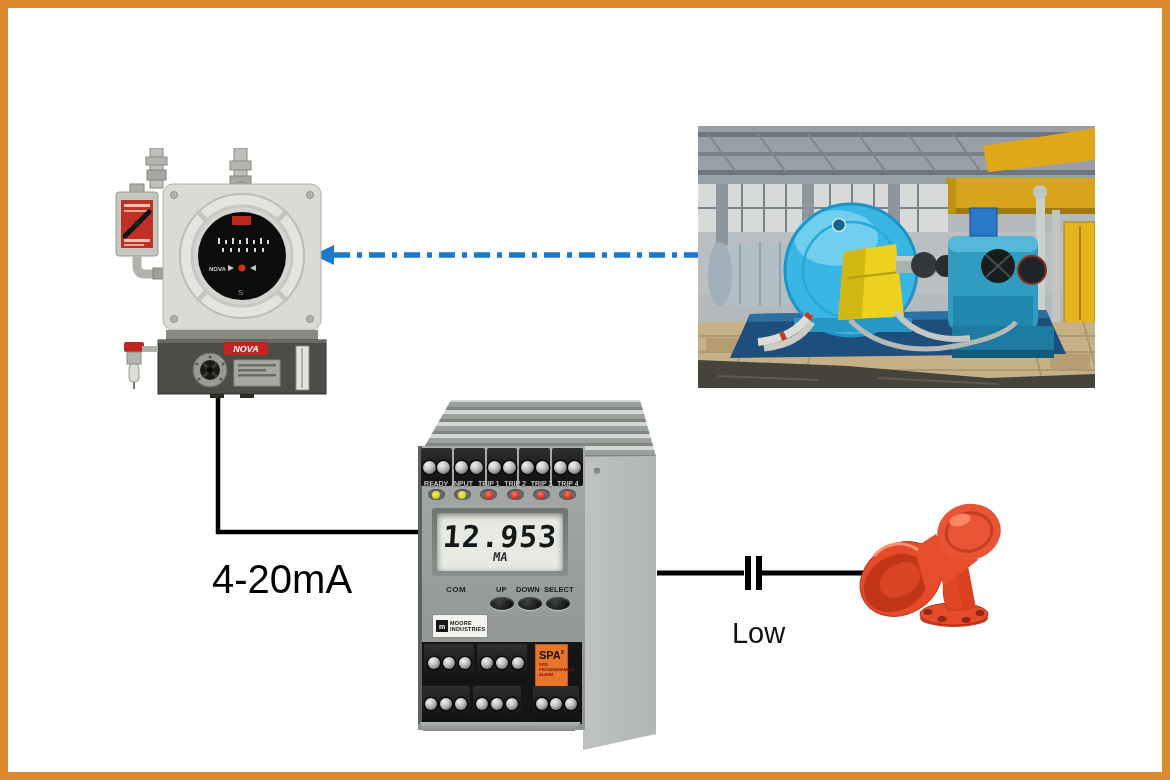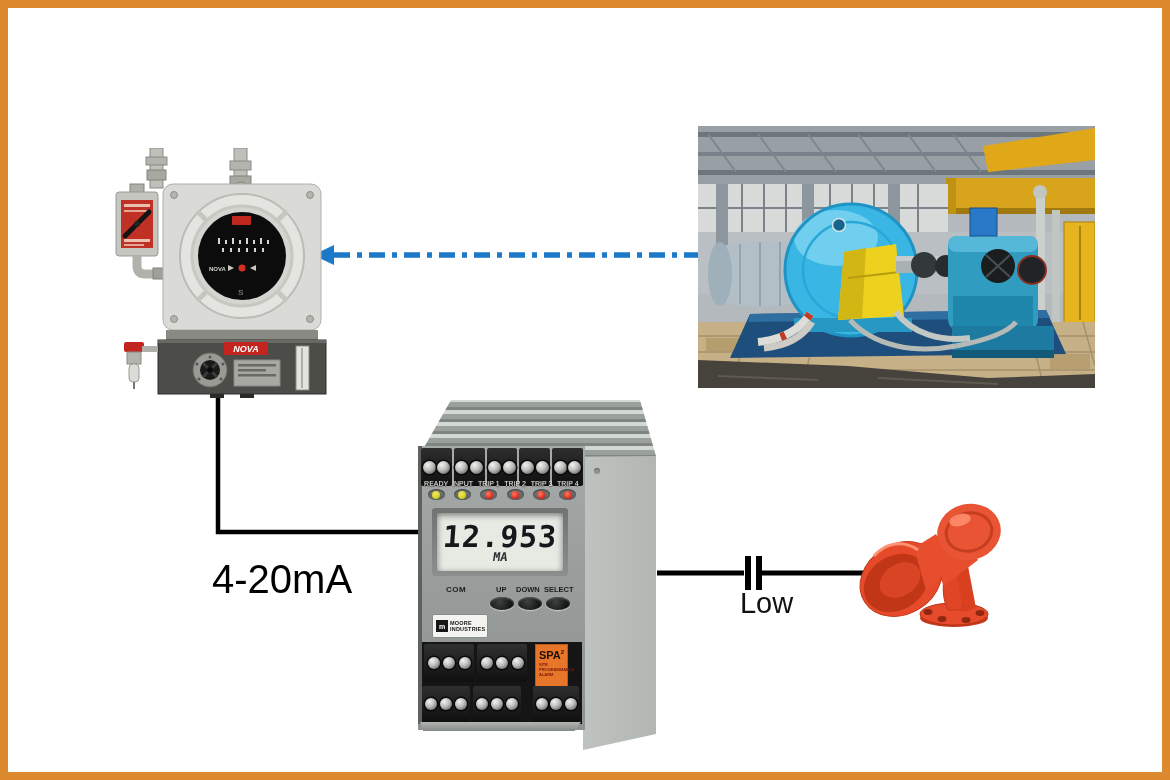--- a/index.html
+++ b/index.html
@@ -1,22 +1,22 @@
 <!DOCTYPE html>
 <html><head>
 <meta charset="utf-8">
 <style>
   html,body{margin:0;padding:0;background:#fff;}
   .canvas{position:relative;width:1170px;height:780px;box-sizing:border-box;
     border:8px solid #dd8a2f;background:#ffffff;overflow:hidden;
     font-family:"Liberation Sans", sans-serif;}
   .title{position:absolute;left:42px;top:82px;font-size:28px;color:#111;}
   .signal-text{position:absolute;left:204px;top:549px;font-size:40px;color:#000000;}
-  .alarm-text{position:absolute;left:648px;top:576px;width:205px;text-align:center;
-    font-size:29px;line-height:38px;color:#111;padding-left:8px;}
+  .alarm-text{position:absolute;left:648px;top:606px;width:205px;text-align:center;
+    font-size:29px;line-height:38px;color:#111;}
   .conn-svg{position:absolute;left:0;top:0;z-index:1;pointer-events:none;}
   .photo{position:absolute;z-index:2;}
   
   .module{position:absolute;left:410px;top:390px;width:240px;height:360px;z-index:2;}
   .mod-top{position:absolute;left:0;top:0;width:240px;height:62px;
     clip-path:polygon(33px 2px,222px 2px,238px 58px,0px 60px);
     background:repeating-linear-gradient(to bottom,#d4d8d4 0 4px,#9aa09c 4px 9px,#7f857f 9px 12px);}
   .mod-side{position:absolute;left:0;top:0;width:240px;height:360px;
     clip-path:polygon(165px 50px,238px 58px,238px 336px,165px 352px);
     background:linear-gradient(to right,#aeb2ae,#c9cdc9 45%,#b2b6b2);}

